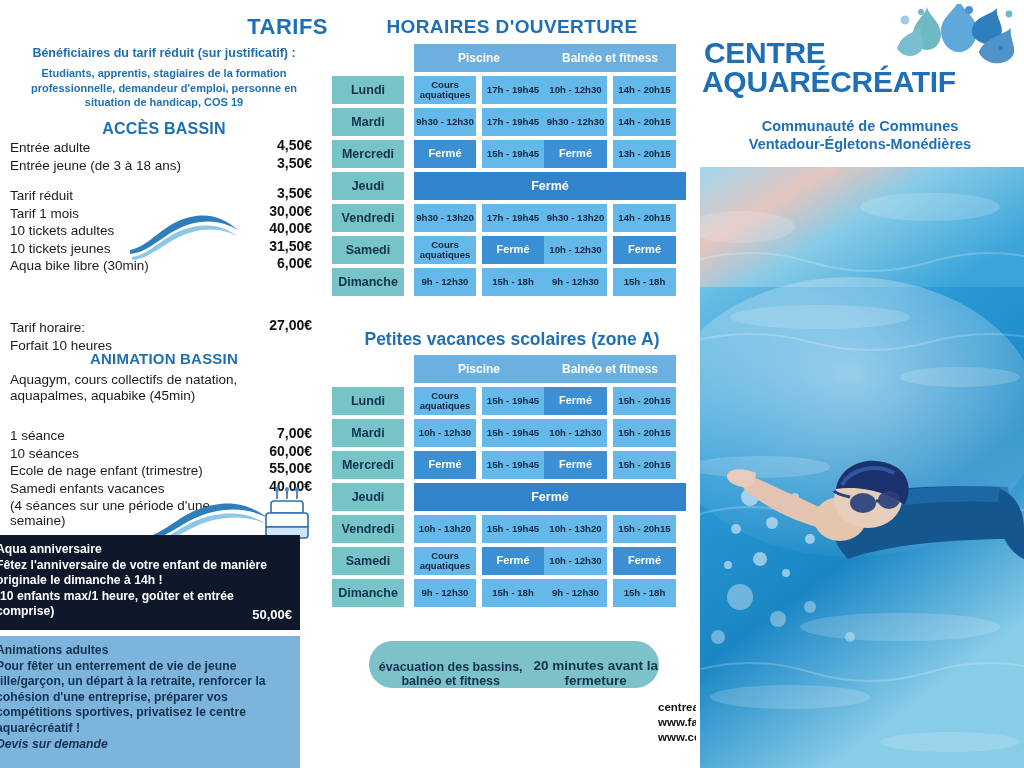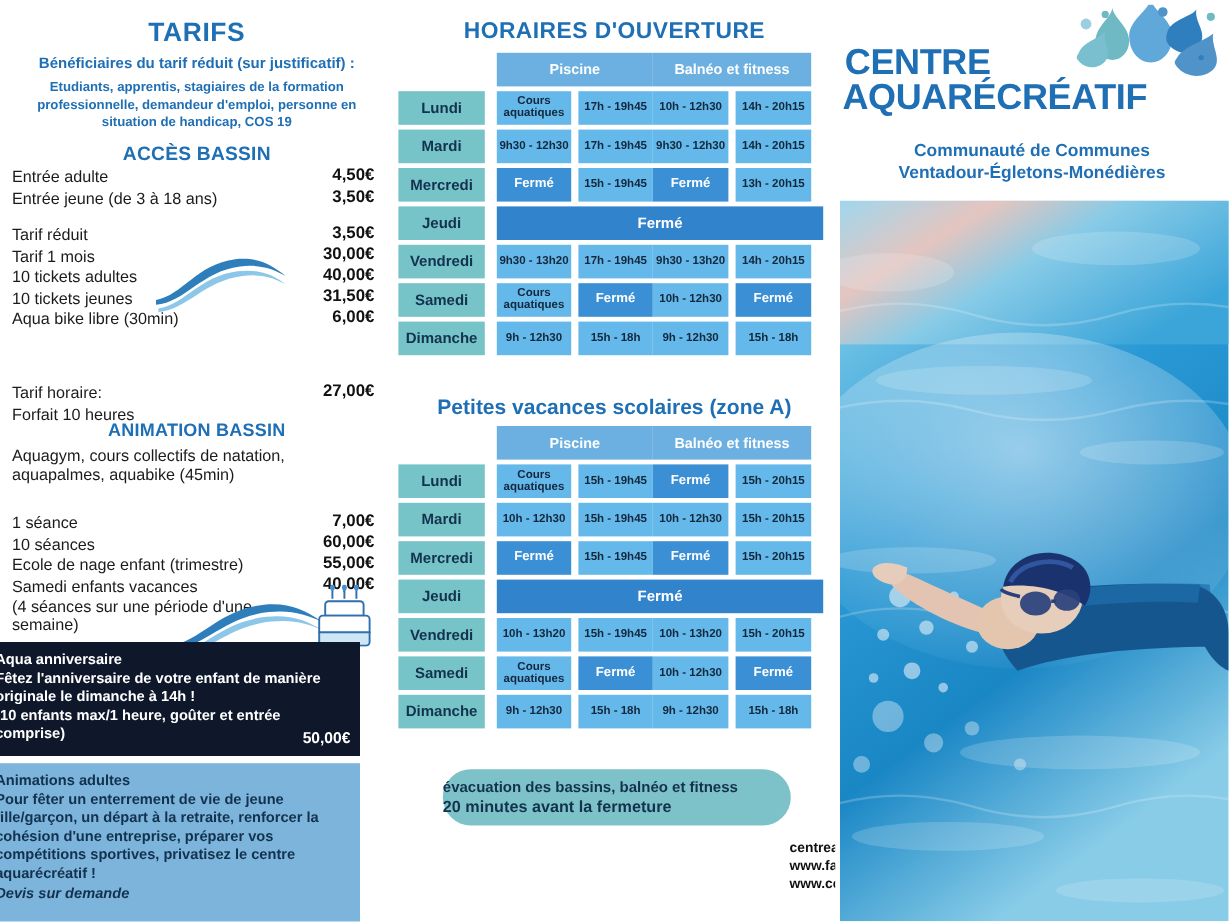--- a/index.html
+++ b/index.html
@@ -8,21 +8,21 @@
     background:#ffffff;
     font-family:"Liberation Sans", sans-serif;
     color:#1a1a1a;
   }
   .page{position:absolute;inset:0;}
 
   
   .col-left{position:absolute;left:0;top:0;width:328px;height:768px;}
 
   .t-title{
-    position:absolute;left:0;top:14px;width:328px;text-align:center;
+    position:absolute;left:0;top:14px;width:328px;text-align:right;
     font-size:22px;font-weight:bold;color:#1f6fb5;letter-spacing:.5px;
   }
   .t-sub{
     position:absolute;left:8px;top:46px;width:312px;text-align:center;
     font-size:12.5px;font-weight:bold;color:#1f6fb5;
   }
   .t-sub2{
     position:absolute;left:18px;top:66px;width:292px;text-align:center;
     font-size:11px;font-weight:bold;color:#1f6fb5;line-height:1.32;
   }
@@ -105,21 +105,21 @@
   }
   .fullferme{
     width:272px;background:#3183cb;display:flex;align-items:center;justify-content:center;
     font-size:12.5px;font-weight:bold;color:#ffffff;
   }
 
   
   #notice{
     position:absolute;left:41px;top:641px;width:290px;height:47px;
     background:#7ec2c9;border-radius:24px;
-    display:flex;flex-direction:column;align-items:flex-start;justify-content:center;
+    display:flex;flex-direction:row;align-items:flex-end;justify-content:center;
     text-align:center;color:#13324e;
   }
   #notice .l1{font-size:12.5px;font-weight:bold;}
   #notice .l2{font-size:13.5px;font-weight:bold;margin-top:2px;}
 
   .contact{position:absolute;left:330px;top:700px;width:260px;}
   .contact div{font-size:11.5px;font-weight:bold;color:#111;line-height:1.32;}
 
   #cc-logo{position:absolute;left:570px;top:700px;width:120px;height:45px;}
 

